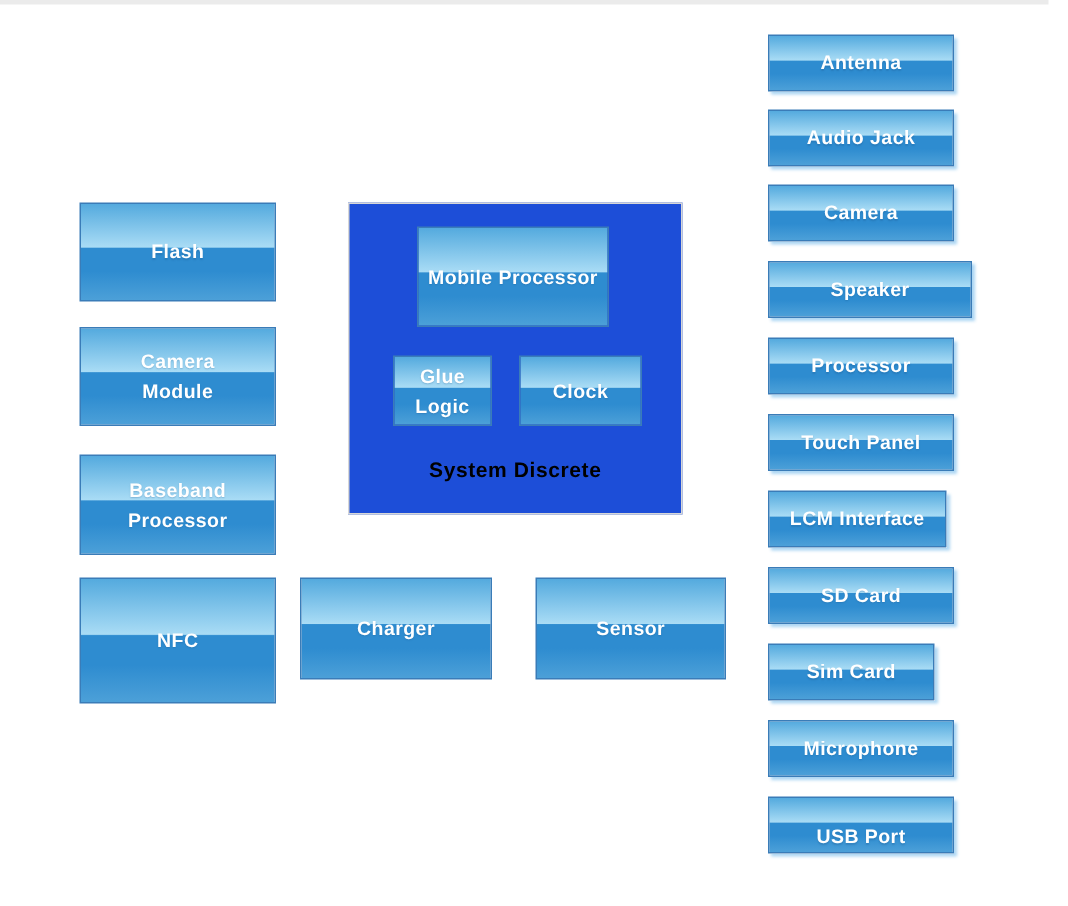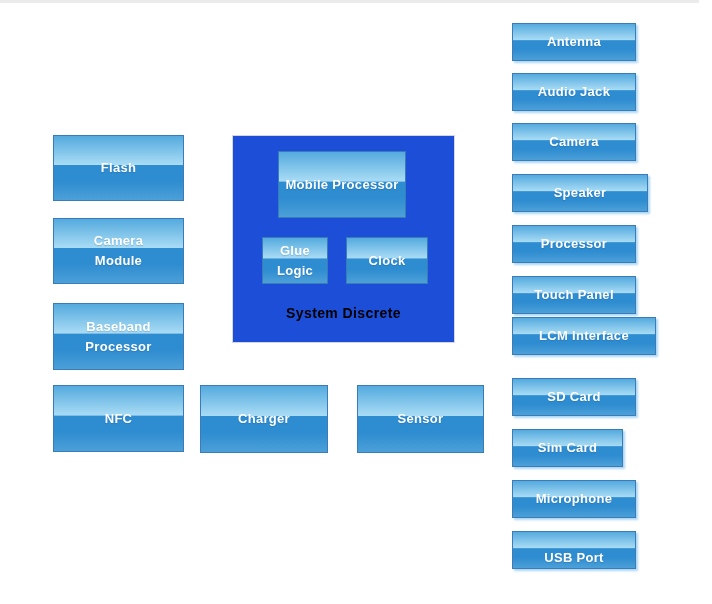--- a/index.html
+++ b/index.html
@@ -91,21 +91,21 @@
   <div class="box" style="left:53px; top:218px; width:131px; height:66px;">
     <span class="box-label">Camera
 Module</span>
   </div>
 
   <div class="box" style="left:53px; top:303px; width:131px; height:67px;">
     <span class="box-label">Baseband
 Processor</span>
   </div>
 
-  <div class="box" style="left:53px; top:385px; width:131px; height:67px;">
+  <div class="box" style="left:53px; top:385px; width:131px; height:84px;">
     <span class="box-label">NFC</span>
   </div>
 
   <div class="group" style="left:232px; top:135px; width:223px; height:208px;">
 
     <div class="box" style="left:45px; top:15px; width:128px; height:67px;">
       <span class="box-label">Mobile Processor</span>
     </div>
 
     <div class="box" style="left:29px; top:101px; width:66px; height:47px;">
@@ -145,21 +145,21 @@
   </div>
 
   <div class="box shadowed" style="left:512px; top:225px; width:124px; height:38px;">
     <span class="box-label">Processor</span>
   </div>
 
   <div class="box shadowed" style="left:512px; top:276px; width:124px; height:38px;">
     <span class="box-label">Touch Panel</span>
   </div>
 
-  <div class="box shadowed" style="left:512px; top:317px; width:144px; height:38px;text-align:center;">
+  <div class="box shadowed" style="left:512px; top:327px; width:119px; height:38px;text-align:center;">
     <span class="box-label">LCM Interface</span>
   </div>
 
   <div class="box shadowed" style="left:512px; top:378px; width:124px; height:38px;">
     <span class="box-label">SD Card</span>
   </div>
 
   <div class="box shadowed" style="left:512px; top:429px; width:111px; height:38px;">
     <span class="box-label">Sim Card</span>
   </div>

